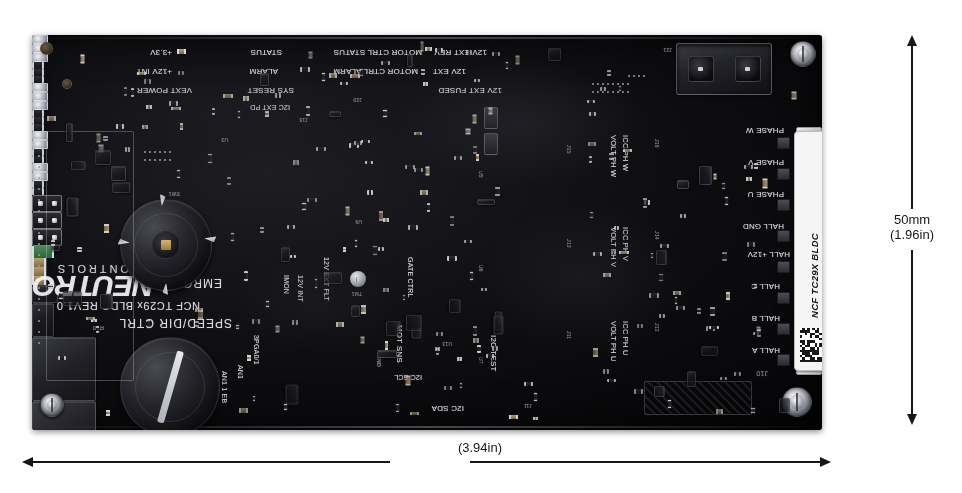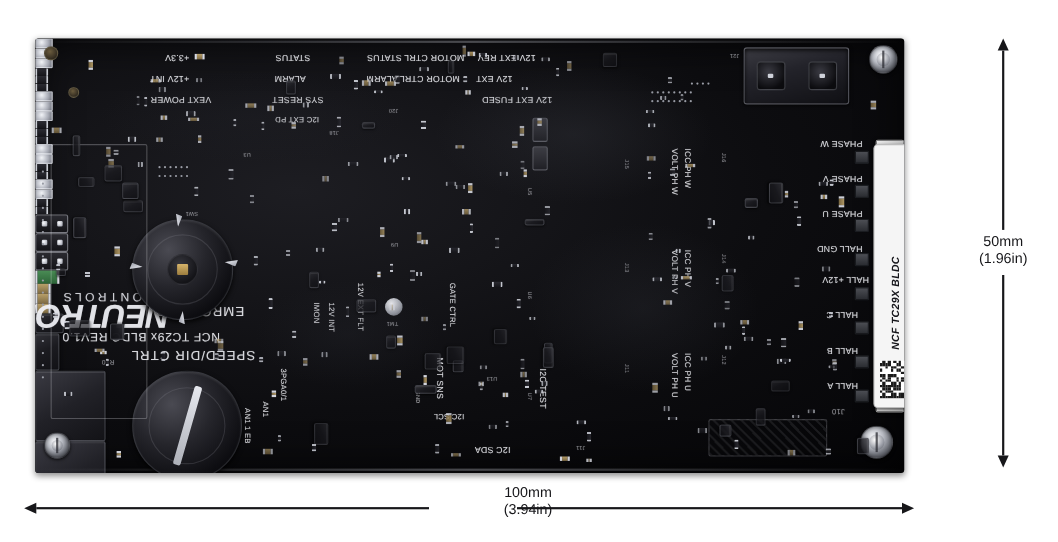--- a/index.html
+++ b/index.html
@@ -817,21 +817,20 @@
       <div class="res" style="position: absolute; left: 255px; top: 190px; width: 8px; height: 4px; opacity: 0.76;"></div>
       <div class="res" style="position: absolute; left: 346px; top: 212px; width: 6px; height: 4px; opacity: 0.87;"></div>
       <div class="res" style="position: absolute; left: 349px; top: 26px; width: 9px; height: 4px; opacity: 0.71;"></div>
       <div class="res" style="position: absolute; left: 89px; top: 55px; width: 9px; height: 3px; transform: rotate(90deg); opacity: 0.57;"></div>
     </div>
 
   <div>
     <div class="arrow left" style="left:22px; top:457px;"></div>
     <div class="dimline" style="left:33px; top:461px; width:357px; height:2px;"></div>
     <div class="dimlabel" style="left:390px; top:440px; width:180px;">
-      <div>100mm</div>
       <div>(3.94in)</div>
     </div>
     <div class="dimline" style="left:470px; top:461px; width:350px; height:2px;"></div>
     <div class="arrow right" style="left:820px; top:457px;"></div>
   </div>
 
   <div>
     <div class="arrow up" style="left:907px; top:35px;"></div>
     <div class="dimline" style="left:911px; top:46px; width:2px; height:163px;"></div>
     <div class="dimlabel" style="left:852px; top:212px; width:120px;">

